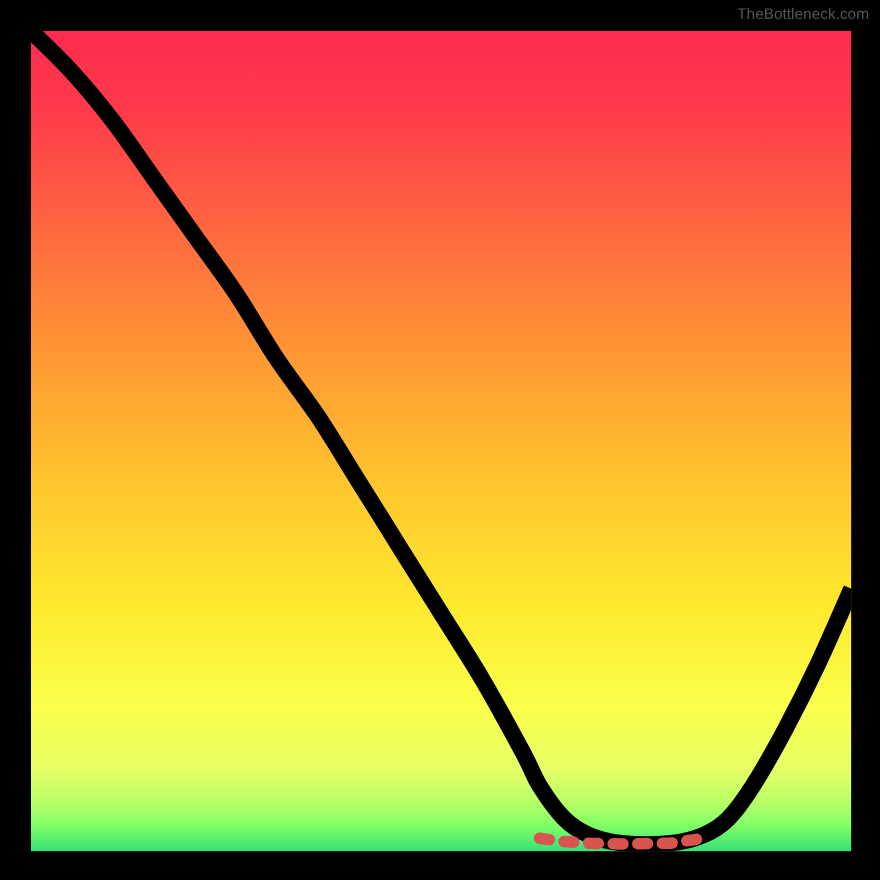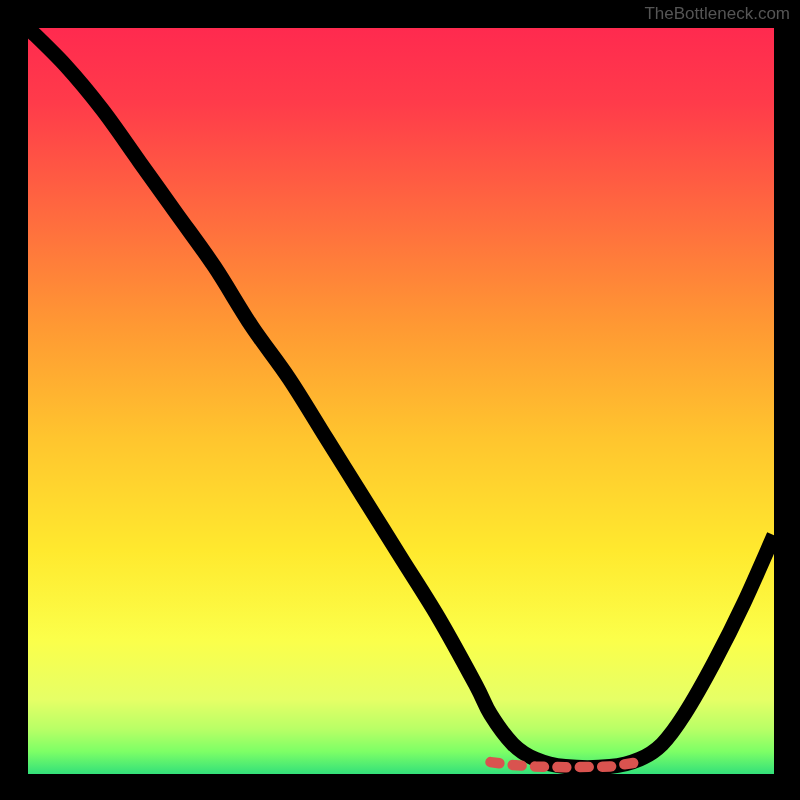--- a/index.html
+++ b/index.html
@@ -9,21 +9,21 @@
     background: #000;
     position: relative;
     font-family: Arial, sans-serif;
     overflow: hidden;
   }
   .watermark {
     position: absolute;
     top: 4px;
     right: 10px;
     color: #555;
-    font-size: 17px;
+    font-size: 14px;
     font-weight: 500;
     z-index: 10;
   }
   .plot-container {
     position: absolute;
     left: 28px;
     top: 28px;
     width: 746px;
     height: 746px;
   }

